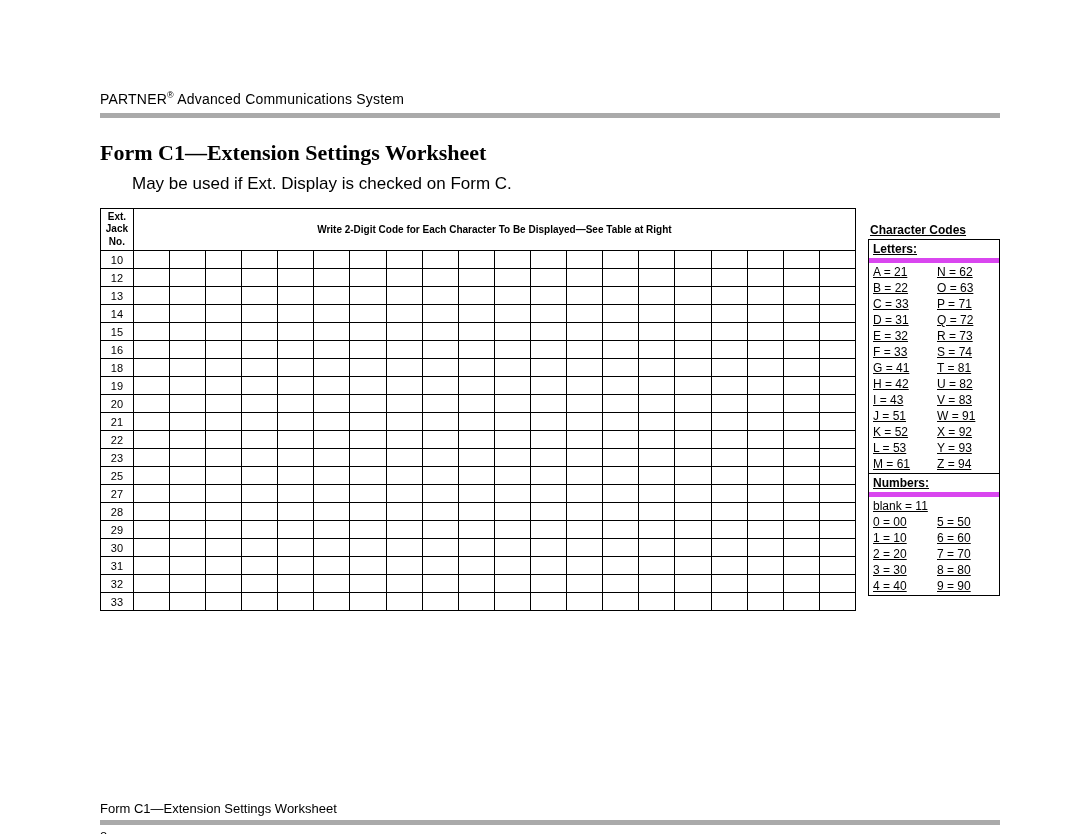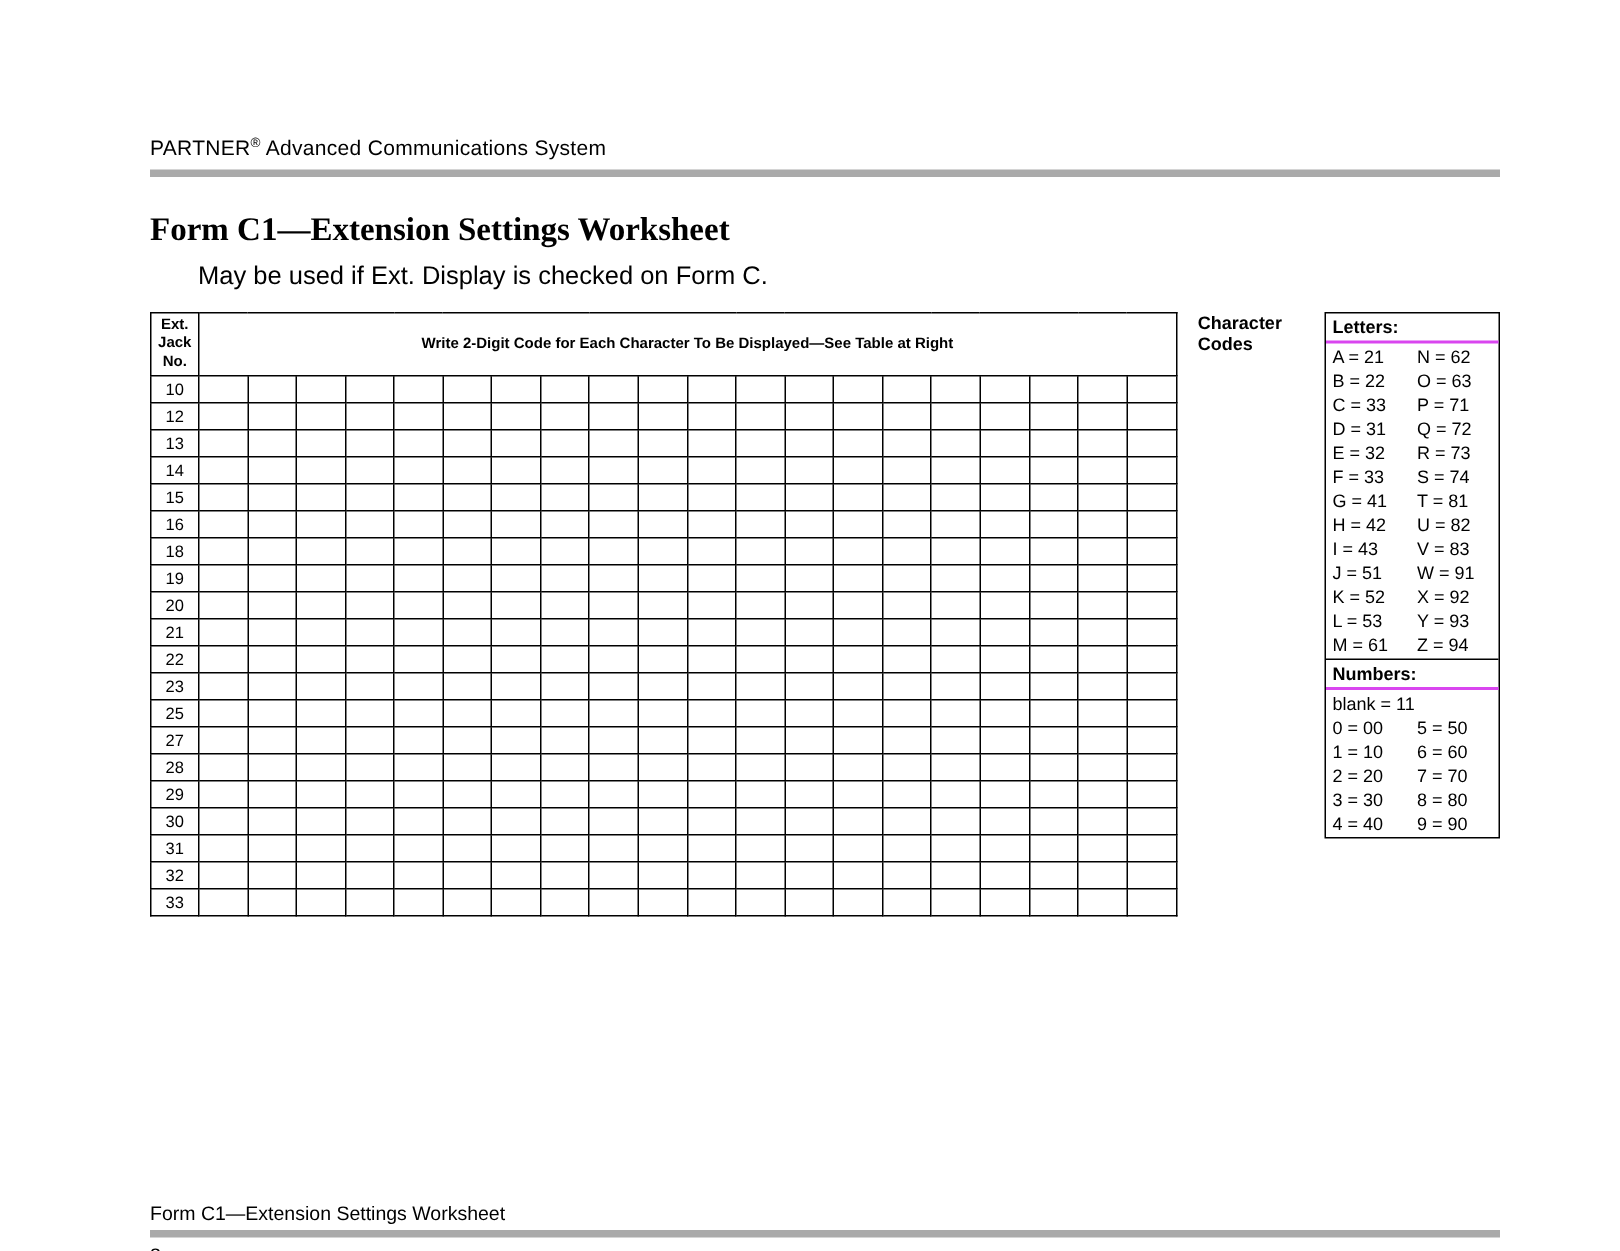--- a/index.html
+++ b/index.html
@@ -36,21 +36,21 @@
     font-size: 22px;
     margin: 22px 0 8px 0;
   }
   .subnote {
     font-size: 17px;
     margin-left: 32px;
     margin-bottom: 14px;
   }
   .content-row {
     display: flex;
-    align-items: flex-start;
+    align-items: center;
     gap: 12px;
   }
 
   
   .worksheet {
     border-collapse: collapse;
     table-layout: fixed;
   }
   .worksheet th, .worksheet td {
     border: 1px solid #000;
@@ -79,36 +79,38 @@
     font-size: 11px;
   }
   .worksheet td.codecell {
     width: 36px;
   }
   .col-wide { width: 58px; }
 
   
   .codes-wrap {
     display: flex;
+    flex-direction: column;
+    text-decoration: underline;
   }
   .codes-title {
     font-weight: bold;
     font-size: 12px;
     margin-bottom: 2px;
     margin-left: 2px;
   }
   .codes-box {
     border: 1px solid #000;
     width: 132px;
     box-sizing: border-box;
   }
   .codes-section-label {
     font-weight: bold;
     font-size: 12px;
-    border-bottom: 2px solid #d946ef;
+    border-bottom: 5px solid #d946ef;
     padding: 2px 4px 2px 4px;
   }
   .codes-section-label.top {
     border-top: none;
   }
   .codes-grid {
     display: grid;
     grid-template-columns: 1fr 1fr;
     font-size: 12px;
     padding: 2px 4px 2px 4px;

